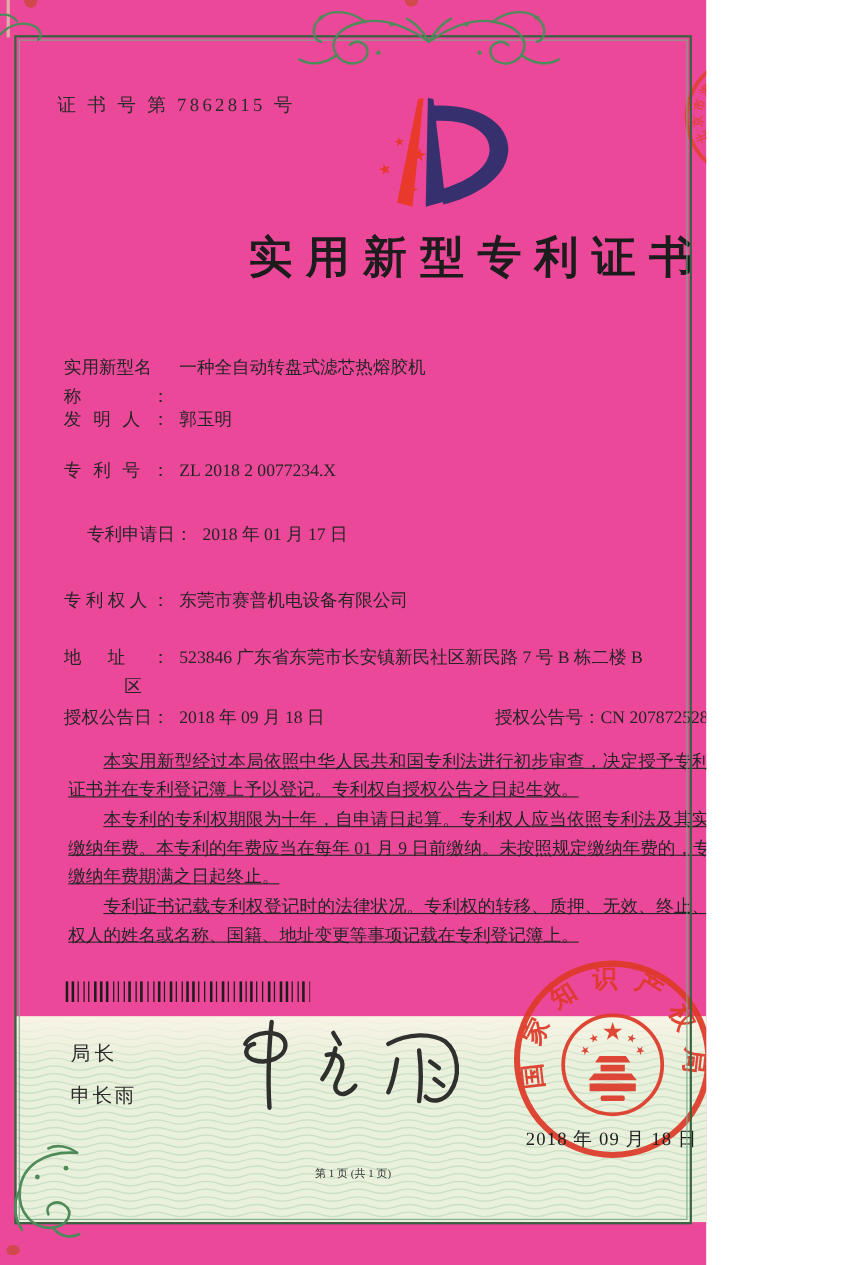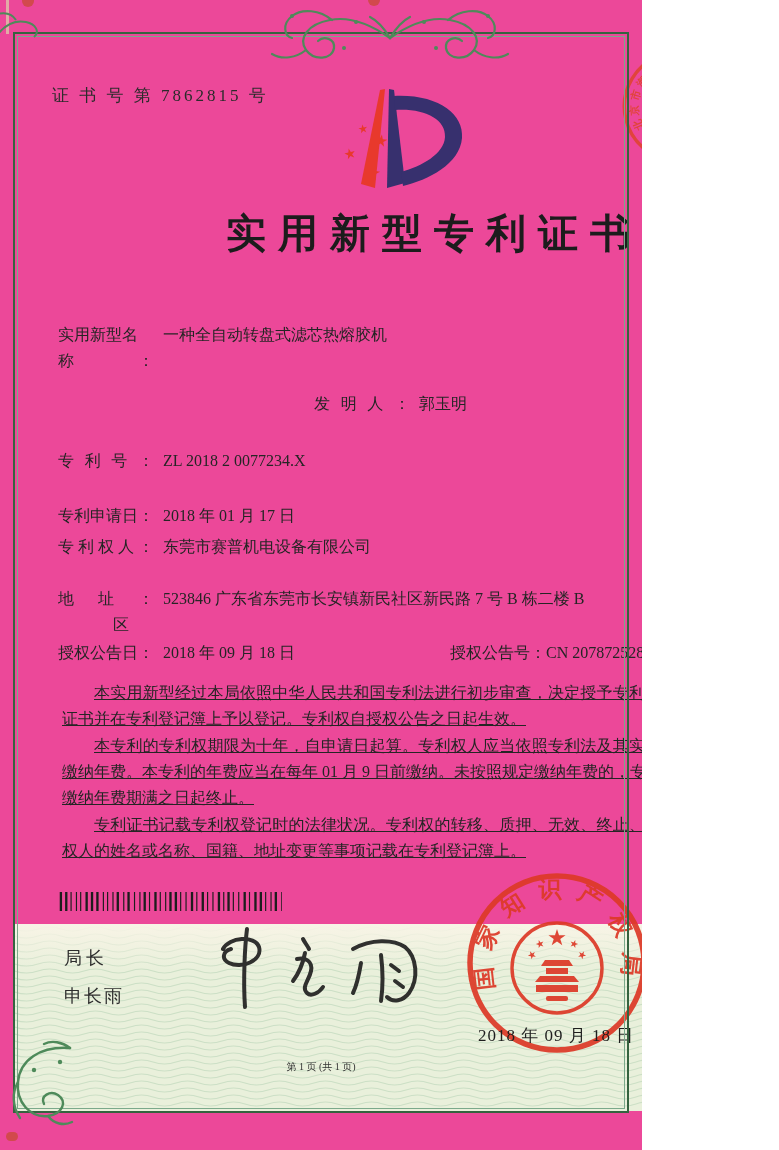--- a/index.html
+++ b/index.html
@@ -151,27 +151,27 @@
       <text x="75" y="71" font-size="12.5" font-weight="700" letter-spacing="2" text-anchor="middle" font-family="Liberation Sans, sans-serif">印 花 税</text>
       <text x="75" y="87" font-size="11.5" font-weight="700" letter-spacing="1" text-anchor="middle" font-family="Liberation Sans, sans-serif">代扣专用章</text>
     </g>
   </svg>
 
   <div class="abs title">实用新型专利证书</div>
 
   <div class="row" style="top:322px;">
     <span class="lbl">实用新型名称：</span><span class="val">一种全自动转盘式滤芯热熔胶机</span>
   </div>
-  <div class="row" style="top:391px;text-align:center;">
+  <div class="row" style="top:369px;">
     <span class="lbl">发明人：</span><span class="val">郭玉明</span>
   </div>
-  <div class="row" style="top:448px;">
+  <div class="row" style="top:416px;">
     <span class="lbl">专利号：</span><span class="val">ZL 2018 2 0077234.X</span>
   </div>
-  <div class="row" style="top:503px;">
+  <div class="row" style="top:474px;margin-left:21px;">
     <span class="lbl">专利申请日：</span><span class="val">2018 年 01 月 17 日</span>
   </div>
   <div class="row" style="top:534px;">
     <span class="lbl">专利权人：</span><span class="val">东莞市赛普机电设备有限公司</span>
   </div>
   <div class="row" style="top:586px;">
     <span class="lbl">地址：</span><span class="val">523846 广东省东莞市长安镇新民社区新民路 7 号 B 栋二楼 B</span>
     <span class="val2">区</span>
   </div>
   <div class="row" style="top:640px;">

